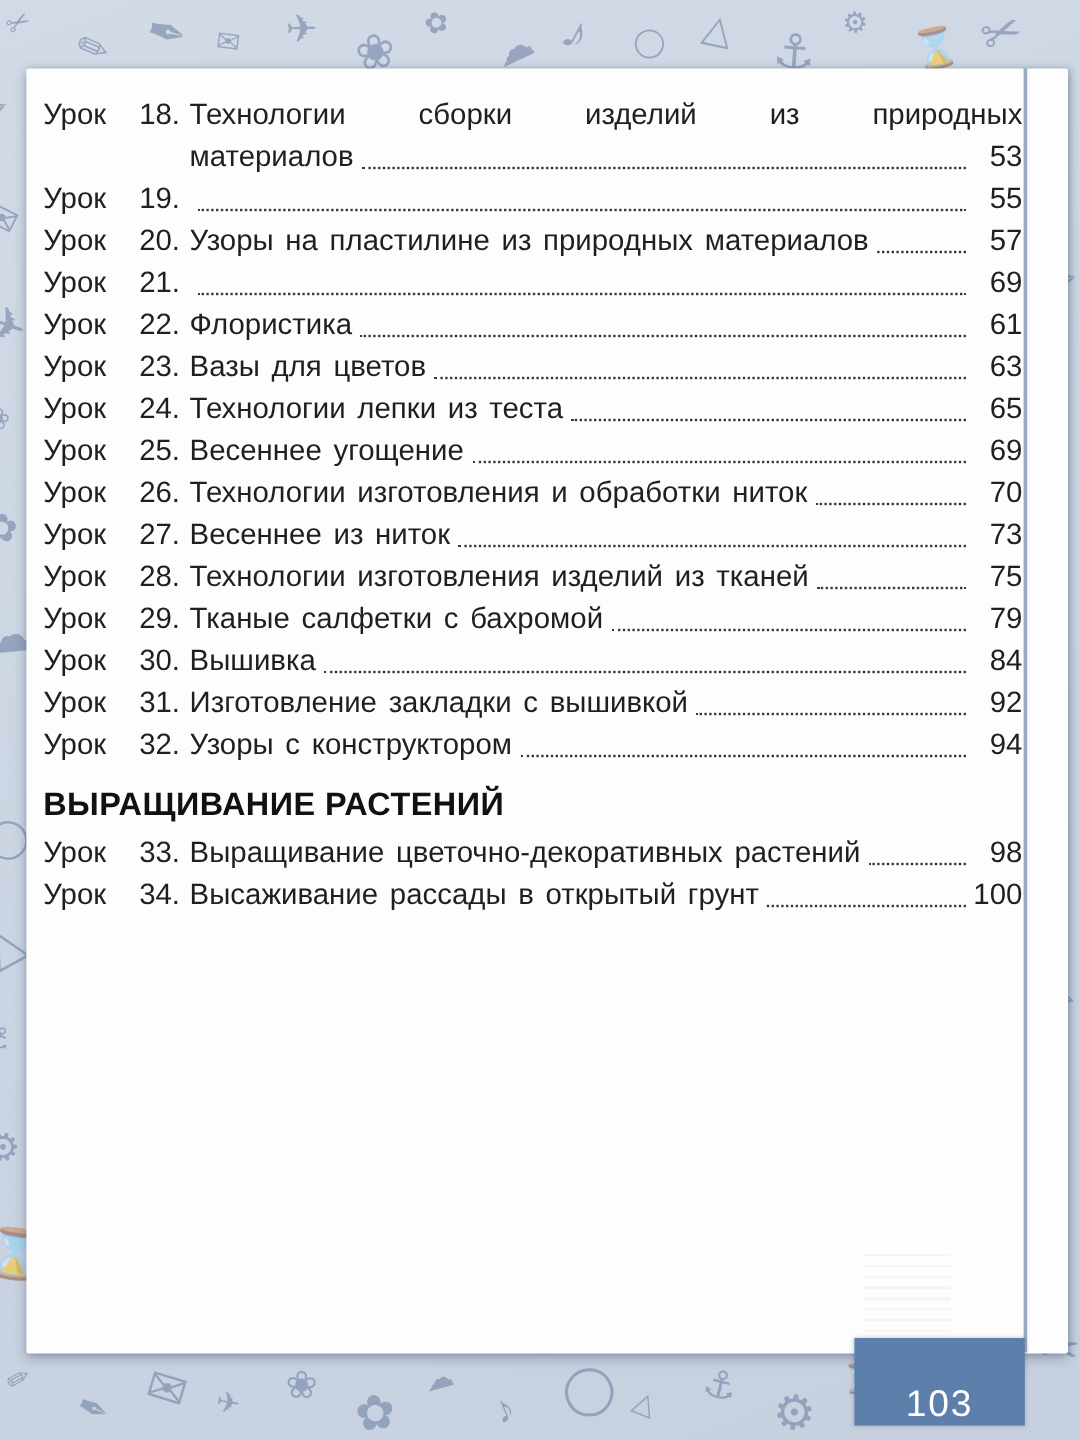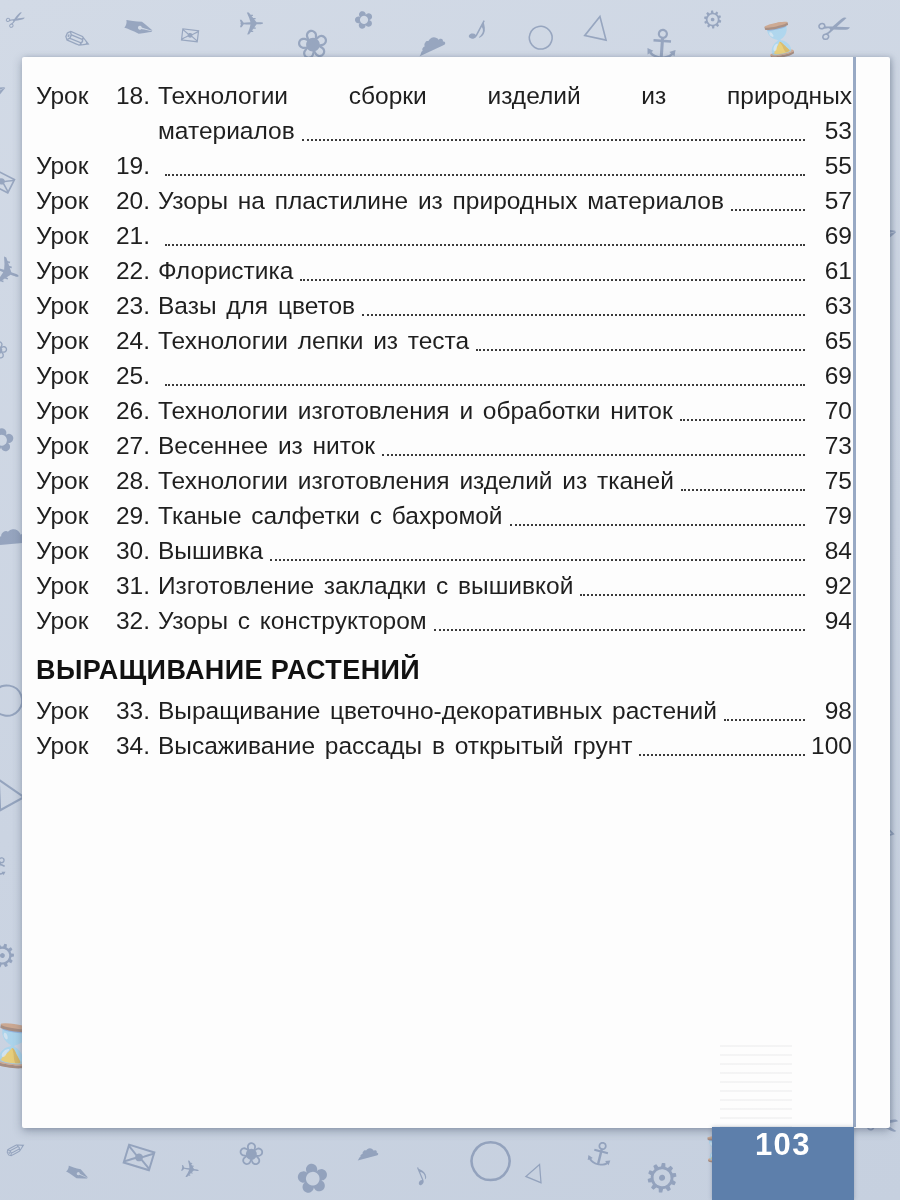--- a/index.html
+++ b/index.html
@@ -27,23 +27,23 @@
   .dots{
     flex:1 1 auto;min-width:14px;align-self:flex-end;
     border-bottom:2.6px dotted #3a3a3a;margin:0 3px 7px 7px;
   }
   .pg{flex:none;min-width:44px;text-align:right;}
   .section-heading{
     font-size:27px;font-weight:bold;letter-spacing:0.4px;
     margin:17px 0 7px 0;color:#111;
   }
   .pagenum-box{
-    position:absolute;right:46px;bottom:0;width:142px;height:73px;
-    display:flex;align-items:flex-start;justify-content:center;
-    color:#ffffff;font-size:31px;font-weight:bold;letter-spacing:1.5px;
+    position:absolute;right:46px;bottom:12px;width:142px;height:73px;
+    display:flex;align-items:flex-end;justify-content:center;
+    color:#ffffff;font-size:31px;font-weight:normal;letter-spacing:1.5px;
     box-shadow:0 0 4px rgba(50,65,90,0.3);
   }
   .spine{
     position:absolute;top:57px;right:44px;width:3px;height:1070px;
     background:rgba(118,140,176,0.75);
   }
   .artifact{
     position:absolute;left:698px;top:988px;width:72px;height:112px;opacity:0.45;
     background:repeating-linear-gradient(180deg,
       rgba(150,152,158,0.20) 0px,rgba(150,152,158,0.20) 2px,
@@ -195,20 +195,21 @@
             <span class="dots"></span>
             <span class="pg">65</span>
           </div>
         </div>
         <div class="entry">
           <div class="line">
             <span class="label">
               <span>Урок</span>
               <span>25.</span>
             </span>
+            <span class="title">Весеннее угощение</span>
             <span class="dots"></span>
             <span class="pg">69</span>
           </div>
         </div>
         <div class="entry">
           <div class="line">
             <span class="label">
               <span>Урок</span>
               <span>26.</span>
             </span>

